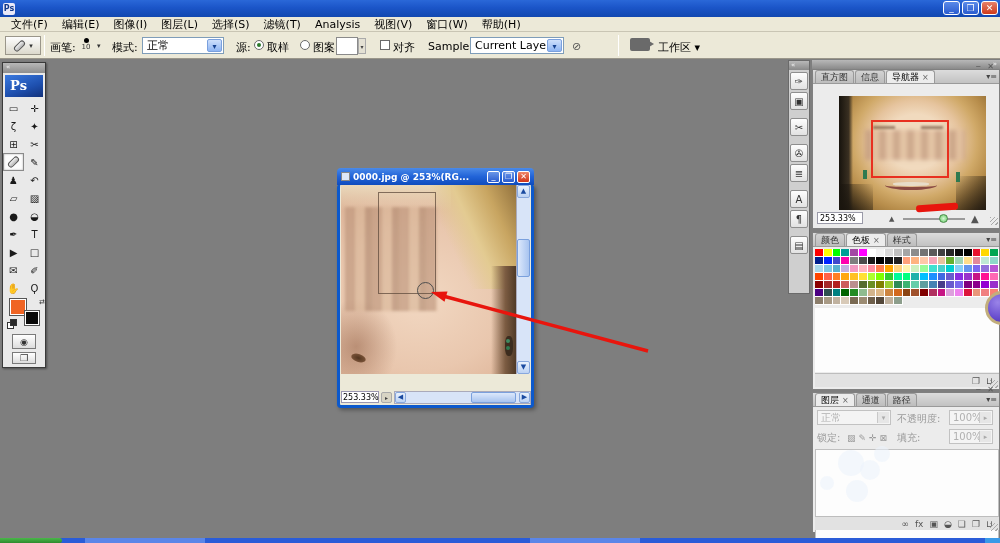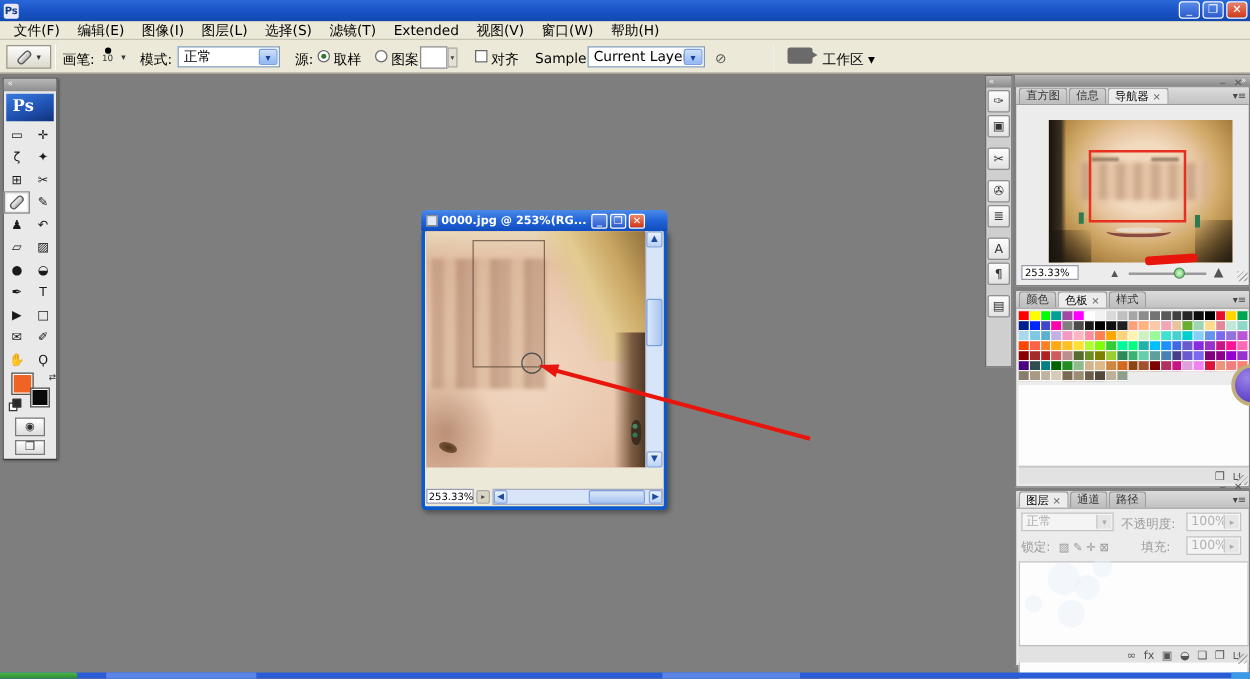--- a/index.html
+++ b/index.html
@@ -71,21 +71,21 @@
   .minichip::after { content:""; position:absolute; left:3px; top:0; width:5px; height:5px; background:#2a2a2a; border:1px solid #333; }
   .swaparr { position:absolute; left:36px; top:1px; font-size:7px; color:#333; }
   .modebtn { margin:3px auto; width:24px; height:15px; border:1px solid #7a7a7a; background:linear-gradient(#fff,#ddd);
     display:flex; align-items:center; justify-content:center; font-size:9px; color:#333; }
 
   
   .docwin { position:absolute; left:337px; top:168px; width:197px; height:224px;
     border:3px solid #0c59cc; border-top:none; border-radius:4px; background:#ece9d8; box-shadow:2px 2px 4px rgba(0,0,0,.35); }
   .doctitle { position:absolute; left:-3px; right:-3px; top:-16px; height:17px; border-radius:4px 4px 0 0;
     background:linear-gradient(180deg,#4a8ae8 0%,#2264d8 50%,#0f4cbe 100%); display:flex; align-items:center;
-    padding:0 18px 0 4px; }
+    padding:0 4px 0 4px; }
   .doctitle .dicon { width:9px; height:9px; background:#dfe8f8; border:1px solid #888; margin-right:3px; }
   .doctitle .dtext { color:#fff; font-size:9px; font-weight:bold; white-space:nowrap; overflow:hidden; flex:1; }
   .docbtn { width:13px; height:12px; border:1px solid #fff; border-radius:2px; margin-left:2px; color:#fff;
     font-size:8px; line-height:10px; text-align:center; background:linear-gradient(#6a96e8,#2a5ccf); }
   .docbtn.close { background:linear-gradient(#ef8668,#d03418); }
   .canvas { position:absolute; left:1px; top:1px; width:176px; height:189px; overflow:hidden;
     background:radial-gradient(120% 95% at 45% 60%, #f2d8c2 0%, #e9c7ae 40%, #dbb093 70%, #c89a7e 100%); }
   .hairTR { position:absolute; right:-8px; top:-6px; width:95px; height:110px;
     background:linear-gradient(245deg,#8a6a38 5%,#c8a561 30%,#e3cb92 52%,rgba(227,203,146,0) 72%); }
   .hairTL { position:absolute; left:0; top:0; width:110px; height:26px;
@@ -220,21 +220,21 @@
   </div>
 </div>
 
 <div class="menubar" id="menubar">
     <span class="menu-item">文件(F)</span>
     <span class="menu-item">编辑(E)</span>
     <span class="menu-item">图像(I)</span>
     <span class="menu-item">图层(L)</span>
     <span class="menu-item">选择(S)</span>
     <span class="menu-item">滤镜(T)</span>
-    <span class="menu-item">Extended</span>
+    <span class="menu-item">Analysis</span>
     <span class="menu-item">视图(V)</span>
     <span class="menu-item">窗口(W)</span>
     <span class="menu-item">帮助(H)</span>
   </div>
 
 <div class="optionsbar">
   <div class="toolwell">
     <div class="bandaid"></div>
     <span class="tinyarrow">▾</span>
   </div>
@@ -598,21 +598,21 @@
         <span>正常</span><div class="db2">▾</div>
       </div>
       <span class="graylbl" style="left:84px;top:3px">不透明度:</span>
       <div class="disbox" style="left:136px;top:1px;width:44px">
         <span>100%</span><div class="db2">▸</div>
       </div>
     </div>
     <div class="lyr-row2">
       <span class="graylbl" style="left:4px;top:2px">锁定:</span>
       <span id="lockicons" style="position:absolute;left:34px;top:2px"><span class="lockico">▨</span><span class="lockico">✎</span><span class="lockico">✛</span><span class="lockico">⊠</span></span>
-      <span class="graylbl" style="left:100px;top:2px">填充:</span>
+      <span class="graylbl" style="left:84px;top:2px">填充:</span>
       <div class="disbox" style="left:136px;top:0;width:44px">
         <span>100%</span><div class="db2">▸</div>
       </div>
     </div>
     <div class="layerlist">
       <div class="wmark" style="left:22px;top:0;width:26px;height:26px"></div>
       <div class="wmark" style="left:44px;top:10px;width:20px;height:20px"></div>
       <div class="wmark" style="left:58px;top:-4px;width:16px;height:16px"></div>
       <div class="wmark" style="left:30px;top:30px;width:22px;height:22px"></div>
       <div class="wmark" style="left:4px;top:26px;width:14px;height:14px"></div>

